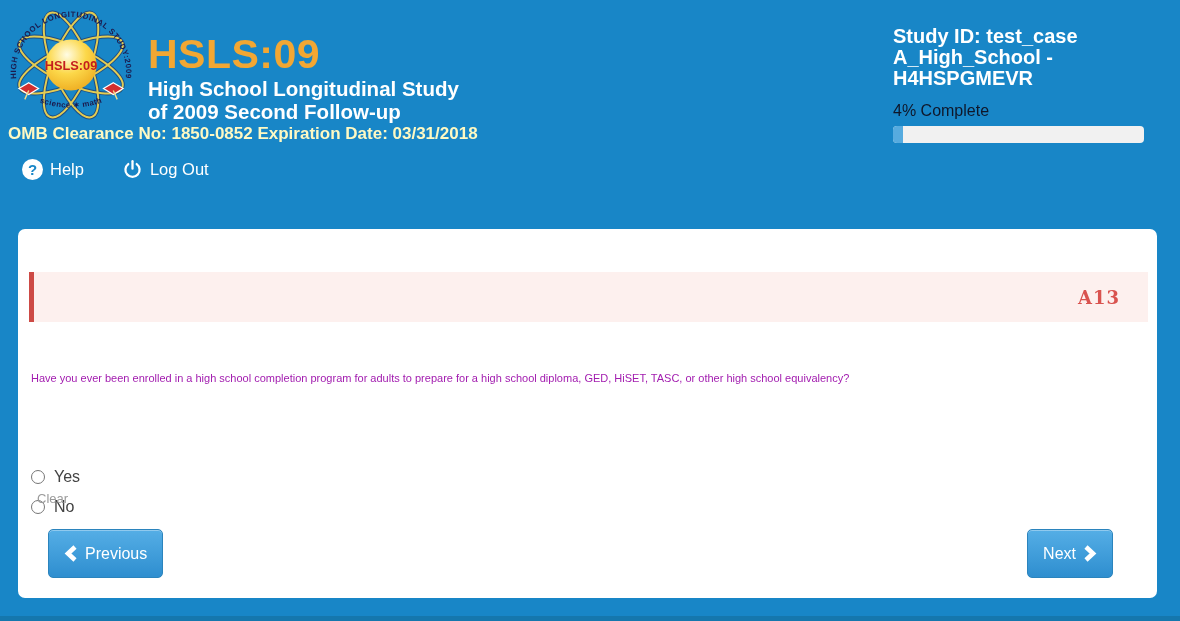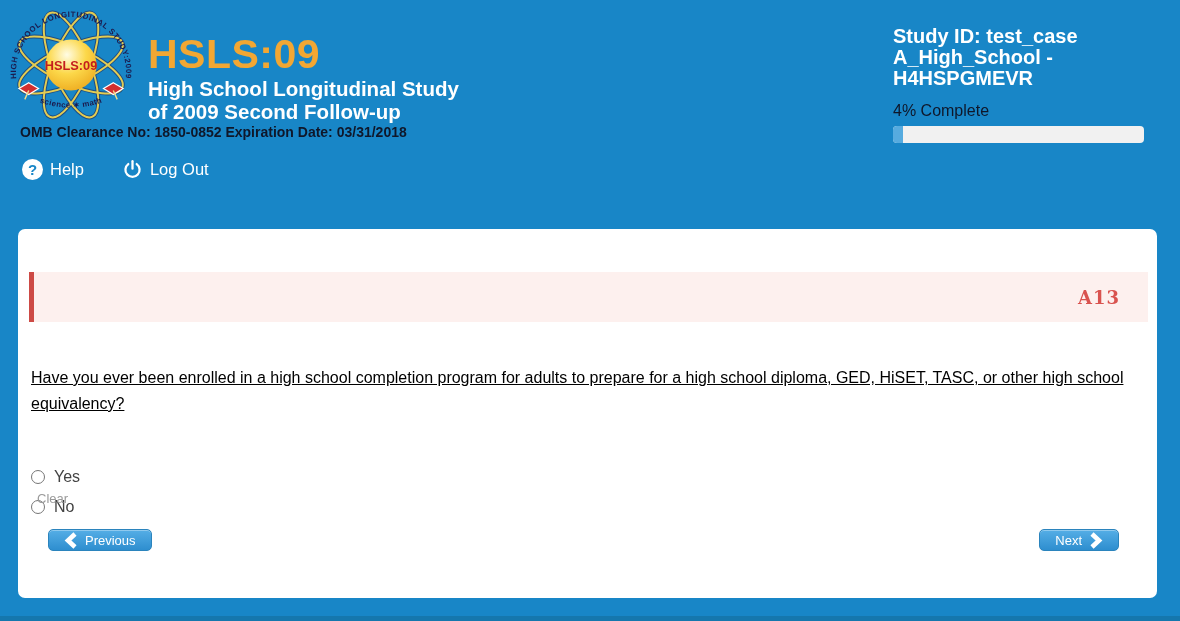--- a/index.html
+++ b/index.html
@@ -15,22 +15,22 @@
   .logo-wrap { position:absolute; left:8px; top:4px; width:128px; height:120px; }
   .title-block { position:absolute; left:148px; top:33px; }
   .app-title {
     font-size:41px; font-weight:800; color:#f2a733;
     letter-spacing:0.5px; line-height:42px;
   }
   .app-subtitle {
     margin-top:2px; font-size:20.5px; font-weight:700; color:#ffffff; line-height:23px;
   }
   .omb-line {
-    position:absolute; left:20px; top:124px;
-    font-size:14px; font-weight:700; color:#0f172a;
+    position:absolute; left:8px; top:124px;
+    font-size:17px; font-weight:700; color:#fef9c3;
   }
 
   .study-block { position:absolute; left:893px; top:26px; width:266px; }
   .study-line { font-size:20px; font-weight:700; color:#ffffff; line-height:21px; }
   .progress-label { margin-top:13px; font-size:16px; color:#0f172a; }
   .progress-track {
     margin-top:6px; width:251px; height:17px;
     background:#f1f1f1; border-radius:4px; overflow:hidden;
   }
   .progress-fill { height:100%; background:#56abdf; border-radius:2px 0 0 2px; }
@@ -62,46 +62,46 @@
   .q-bar-accent {
     position:absolute; left:0; top:0; bottom:0; width:5px; background:#cd4a45;
   }
   .q-code {
     position:absolute; right:28px; top:0; line-height:51px;
     font-family:"DejaVu Serif", serif; font-weight:700;
     font-size:18px; letter-spacing:1px; color:#d9534f;
   }
   .q-text {
     position:absolute; left:13px; top:136px; width:1105px;
-    font-size:16px; color:#000000; line-height:26px;text-decoration:underline;
+    font-size:11px; color:#a21caf; line-height:26px;
   }
   .opt-row {
     position:absolute; left:13px;
     display:flex; align-items:center; gap:9px;
     font-size:16px; color:#434343;margin-top:33px;
   }
   .opt-row input { width:14px; height:14px; cursor:pointer; }
   .opt-yes { top:206px; }
   .opt-no  { top:236px; }
   .clear-link {
     position:absolute; left:19px; top:262px;
     font-size:13px; color:#9a9a9a; cursor:pointer;
   }
 
   .nav-button {
-    position:absolute; top:300px; height:22px;
+    position:absolute; top:300px; height:49px;
     display:inline-flex; align-items:center; gap:7px;
     padding:0 15px;
     background:linear-gradient(#55aee6, #2e8ecf);
     border:1px solid #2b84bd; border-radius:5px;
     box-shadow:inset 0 1px 0 rgba(255,255,255,0.35);
-    color:#ffffff; font-size:13px; cursor:pointer;
+    color:#ffffff; font-size:16px; cursor:pointer;
   }
   .prev-button { left:30px; }
-  .next-button { right:38px; }
+  .next-button { right:44px; }
   .chev { display:block; }
 
   .footer-strip {
     position:absolute; left:0; right:0; bottom:0; height:5px; background:#1577ad;
   }
 </style>
 </head>
 <body>
 
 <div class="logo-wrap">

